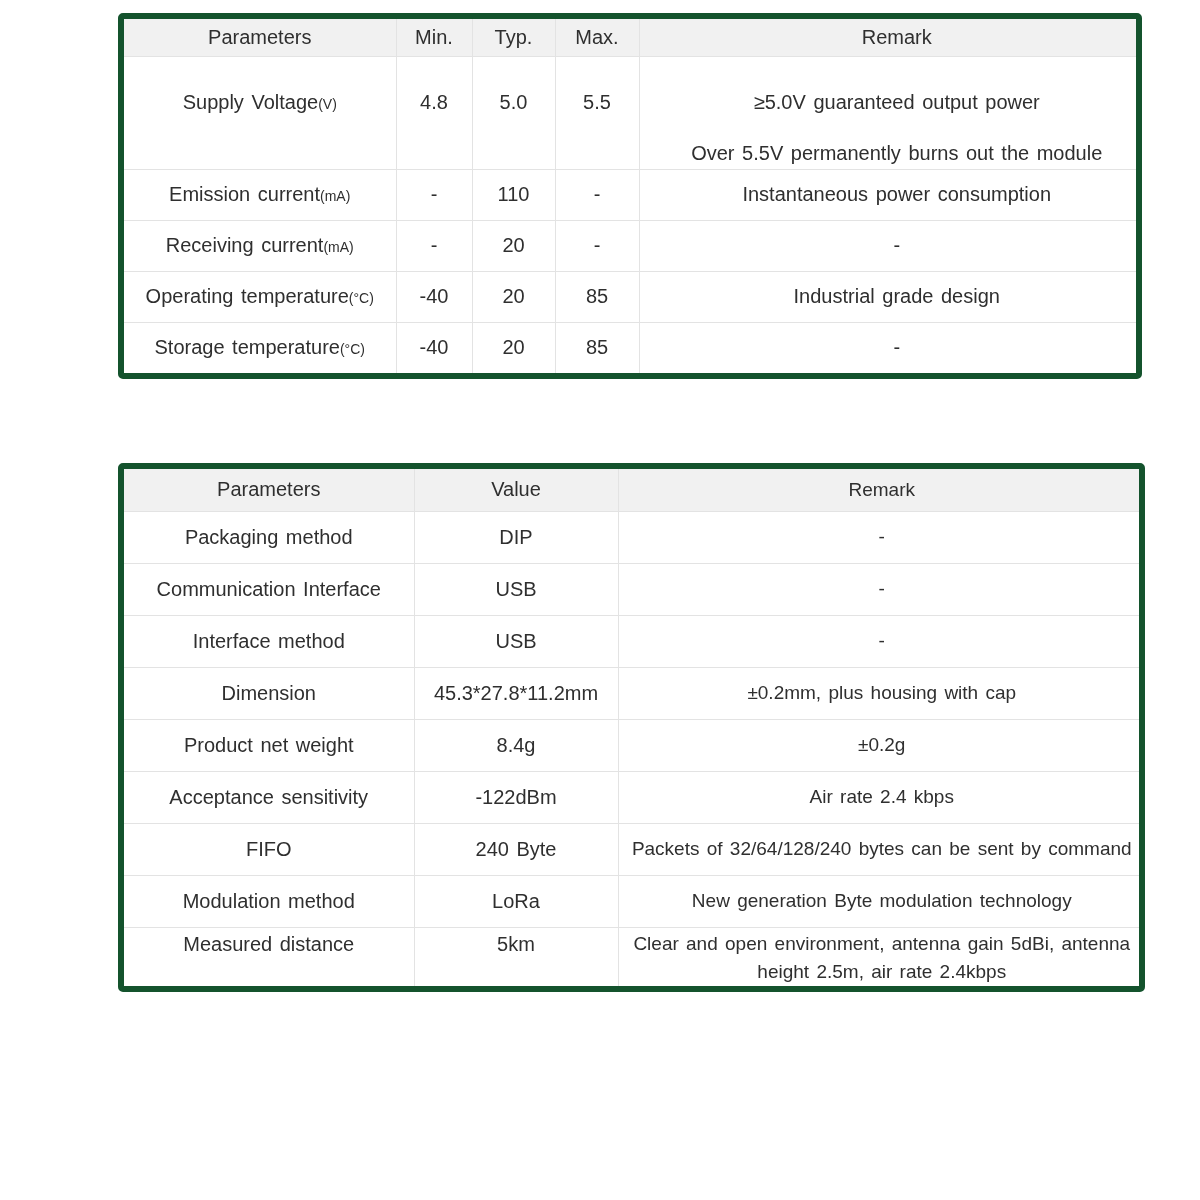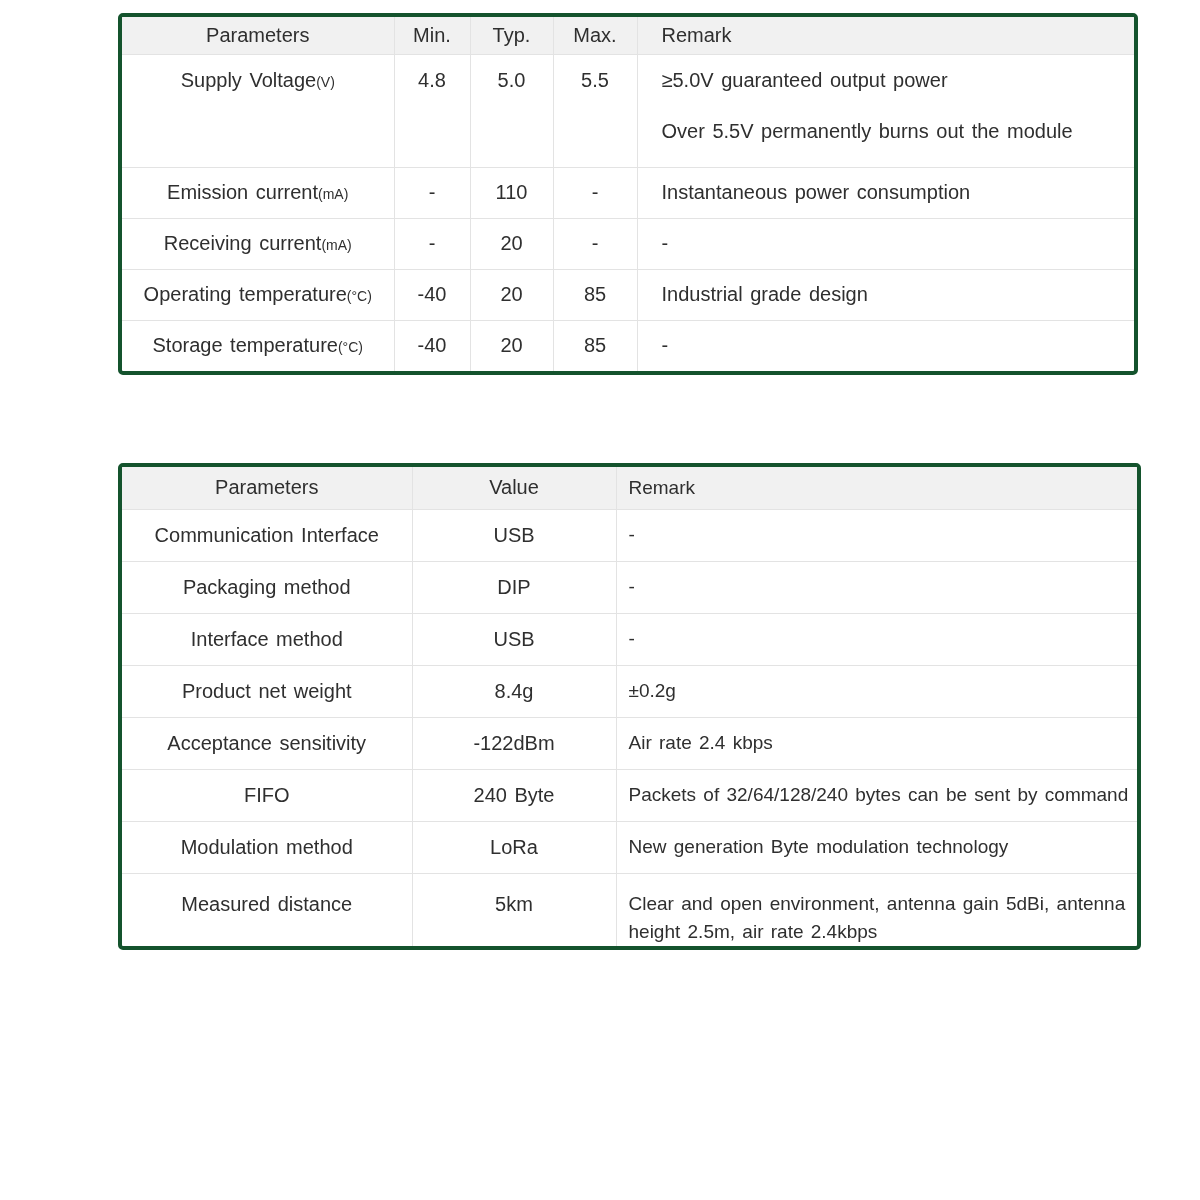--- a/index.html
+++ b/index.html
@@ -7,21 +7,21 @@
     padding: 0;
     width: 1200px;
     height: 1200px;
     background: #ffffff;
     font-family: "Liberation Sans", sans-serif;
     color: #2f2f2f;
   }
   .spec-wrap {
     position: absolute;
     left: 118px;
-    border: 4px solid #14532d;
+    border: 6px solid #14532d;
     border-radius: 5px;
     overflow: hidden;
     background: #ffffff;
   }
   #table1-wrap { top: 13px;  width: 1012px; }
   #table2-wrap { top: 463px; width: 1015px; }
 
   table {
     border-collapse: collapse;
     table-layout: fixed;
@@ -43,43 +43,43 @@
   tr:last-child td { border-bottom: none; }
 
   thead tr { height: 37px; }
   #table2 thead tr { height: 42px; }
   thead th { background: #f1f1f1; }
 
   tbody tr { height: 51px; }
   #table2 tbody tr { height: 52px; }
 
   th.remark, td.remark {
-    text-align: left;
+    text-align: center;
     padding-left: 24px;
     padding-right: 6px;
   }
   #table2 th.remark, #table2 td.remark {
     padding-left: 12px;
     font-size: 19px;
   }
 
   
   tr.row-tall { height: 113px; }
   tr.row-tall td {
     vertical-align: top;
-    padding-top: 12px;
+    padding-top: 32px;
     line-height: 27px;
   }
   tr.row-tall td .rline2 { margin-top: 24px; }
 
   
   tr.row-tall2 { height: 88px; }
   tr.row-tall2 td {
     vertical-align: top;
-    padding-top: 16px;
+    padding-top: 2px;
     line-height: 28px;
   }
 
   .unit { font-size: 14px; }
 </style>
 </head>
 <body>
 
 <div class="spec-wrap" id="table1-wrap">
   <table id="table1">
@@ -151,33 +151,38 @@
     </colgroup>
     <thead>
       <tr>
         <th>Parameters</th>
         <th>Value</th>
         <th class="remark">Remark</th>
       </tr>
     </thead>
     <tbody>
       <tr>
+        <td>Packaging method</td>
+        <td>DIP</td>
+        <td class="remark">-</td>
+      </tr>
+      <tr>
         <td>Communication Interface</td>
         <td>USB</td>
         <td class="remark">-</td>
       </tr>
       <tr>
-        <td>Packaging method</td>
-        <td>DIP</td>
-        <td class="remark">-</td>
-      </tr>
-      <tr>
         <td>Interface method</td>
         <td>USB</td>
         <td class="remark">-</td>
+      </tr>
+      <tr>
+        <td>Dimension</td>
+        <td>45.3*27.8*11.2mm</td>
+        <td class="remark">±0.2mm, plus housing with cap</td>
       </tr>
       <tr>
         <td>Product net weight</td>
         <td>8.4g</td>
         <td class="remark">±0.2g</td>
       </tr>
       <tr>
         <td>Acceptance sensitivity</td>
         <td>-122dBm</td>
         <td class="remark">Air rate 2.4 kbps</td>

